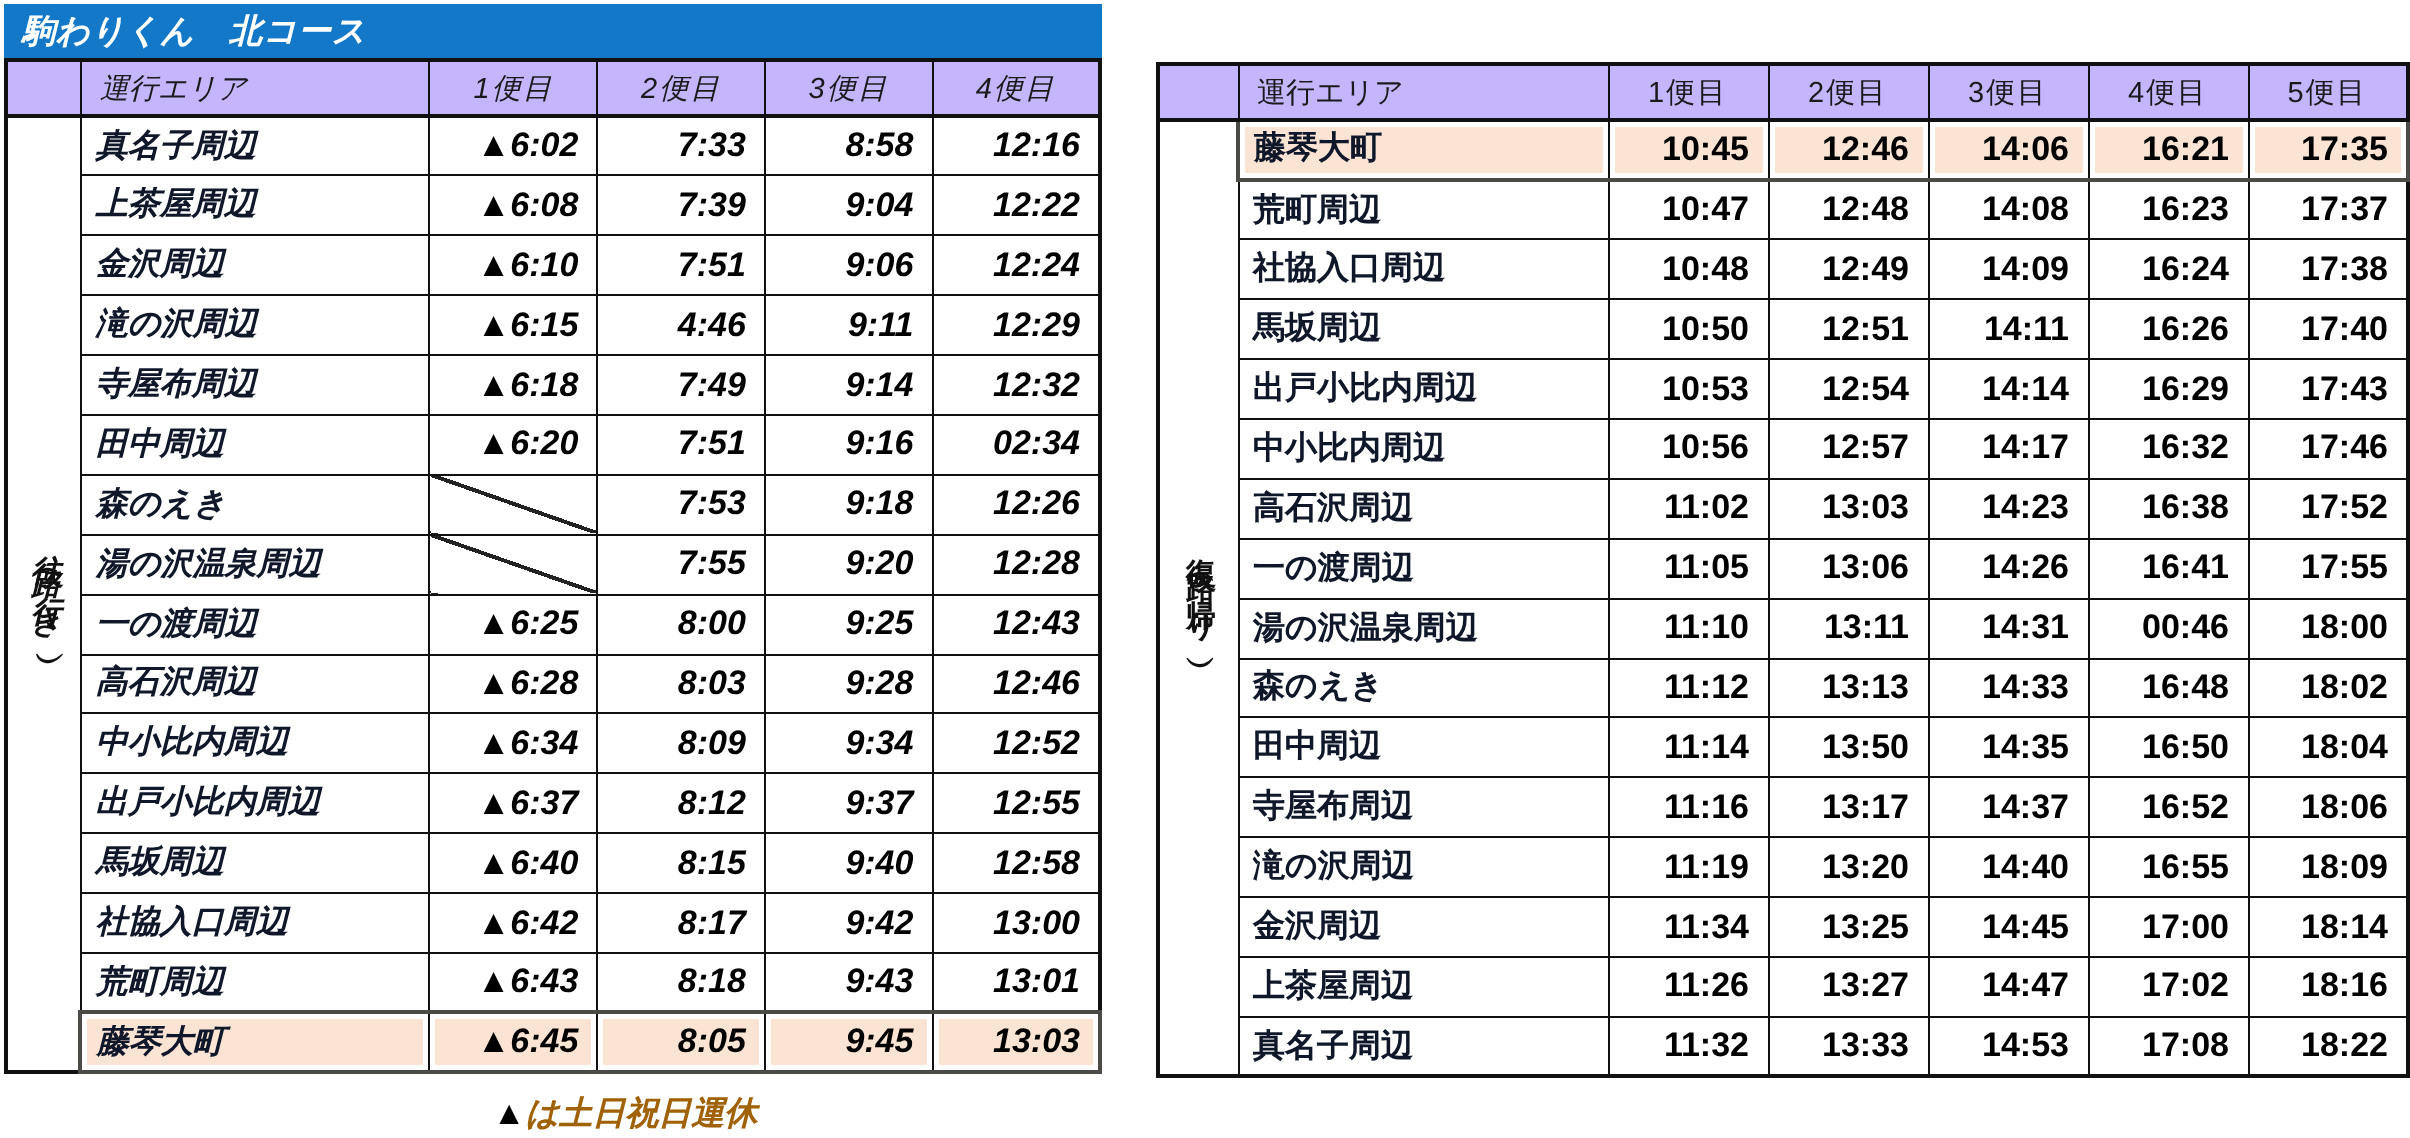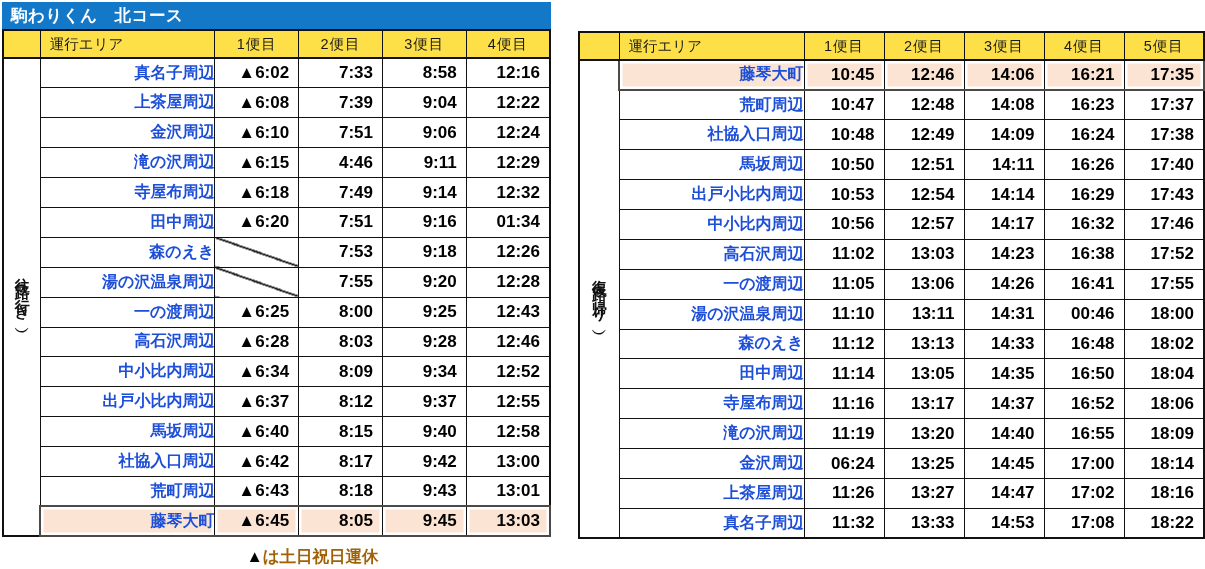--- a/index.html
+++ b/index.html
@@ -1,21 +1,21 @@
 <!DOCTYPE html>
 <html><head>
 <meta charset="utf-8">
 <style>
   html,body { margin:0; padding:0; background:#ffffff; }
   .stage {
     position:relative; width:1205px; height:569px; background:#ffffff;
     font-family:"Liberation Sans","DejaVu Sans",sans-serif;
     -webkit-font-smoothing:antialiased;
   }
-  .section-left  { position:absolute; left:2px;  top:2px;  width:549px; }
+  .section-left  { position:absolute; left:2px;  top:2px;  width:549px;font-style:italic; }
   .section-right { position:absolute; left:578px; top:31px; width:625px; }
 
   .title-bar {
     height:27px; background:#1478c8; color:#ffffff;
     display:flex; align-items:center;
     font-weight:bold; font-size:16.5px; letter-spacing:0.5px;
   }
   .title-bar .t1 { padding-left:9px; white-space:pre; }
   .title-bar .t2 { margin-left:38px; white-space:pre; }
 
@@ -23,29 +23,29 @@
     border-collapse:collapse; table-layout:fixed; width:100%;
     border:2px solid #111111;
   }
   .timetable th, .timetable td {
     border:1.5px solid #111111; padding:0; box-sizing:border-box;
     overflow:hidden; white-space:nowrap;
   }
   .timetable thead tr { height:28px; }
   .timetable thead th {
     font-weight:normal; font-size:14.5px; color:#1a1a1a;
-    border-bottom:2px solid #111111; background:#fde047;
+    border-bottom:2px solid #111111; background:#c4b5fd;
   }
   th.h-area { text-align:left; padding-left:9px; }
   th.h-time { text-align:center; letter-spacing:1px; }
   .timetable tbody tr { height:29.9px; }
 
   td.area {
-    font-weight:bold; font-size:16px; text-align:right; padding-left:7px;
-    color:#1d4ed8; background:#ffffff;
+    font-weight:bold; font-size:16px; text-align:left; padding-left:7px;
+    color:#0f172a; background:#ffffff;
   }
   td.time {
     font-weight:bold; font-size:17px; text-align:right; padding-right:9px;
     color:#000000; background:#ffffff;
     font-family:"Liberation Sans","DejaVu Sans",sans-serif;
   }
   td.v-label { text-align:center; vertical-align:middle; background:#ffffff; }
   td.v-label span {
     writing-mode:vertical-rl; display:inline-block;
     font-size:15px; font-weight:bold; letter-spacing:7px; color:#111111;
@@ -136,21 +136,21 @@
             <td class="time">▲6:18</td>
             <td class="time">7:49</td>
             <td class="time">9:14</td>
             <td class="time">12:32</td>
           </tr>
           <tr>
             <td class="area">田中周辺</td>
             <td class="time">▲6:20</td>
             <td class="time">7:51</td>
             <td class="time">9:16</td>
-            <td class="time">01:34</td>
+            <td class="time">02:34</td>
           </tr>
           <tr>
             <td class="area">森のえき</td>
             <td class="time slash"></td>
             <td class="time">7:53</td>
             <td class="time">9:18</td>
             <td class="time">12:26</td>
           </tr>
           <tr>
             <td class="area">湯の沢温泉周辺</td>
@@ -322,21 +322,21 @@
             <td class="area">森のえき</td>
             <td class="time">11:12</td>
             <td class="time">13:13</td>
             <td class="time">14:33</td>
             <td class="time">16:48</td>
             <td class="time">18:02</td>
           </tr>
           <tr>
             <td class="area">田中周辺</td>
             <td class="time">11:14</td>
-            <td class="time">13:05</td>
+            <td class="time">13:50</td>
             <td class="time">14:35</td>
             <td class="time">16:50</td>
             <td class="time">18:04</td>
           </tr>
           <tr>
             <td class="area">寺屋布周辺</td>
             <td class="time">11:16</td>
             <td class="time">13:17</td>
             <td class="time">14:37</td>
             <td class="time">16:52</td>
@@ -345,21 +345,21 @@
           <tr>
             <td class="area">滝の沢周辺</td>
             <td class="time">11:19</td>
             <td class="time">13:20</td>
             <td class="time">14:40</td>
             <td class="time">16:55</td>
             <td class="time">18:09</td>
           </tr>
           <tr>
             <td class="area">金沢周辺</td>
-            <td class="time">06:24</td>
+            <td class="time">11:34</td>
             <td class="time">13:25</td>
             <td class="time">14:45</td>
             <td class="time">17:00</td>
             <td class="time">18:14</td>
           </tr>
           <tr>
             <td class="area">上茶屋周辺</td>
             <td class="time">11:26</td>
             <td class="time">13:27</td>
             <td class="time">14:47</td>

